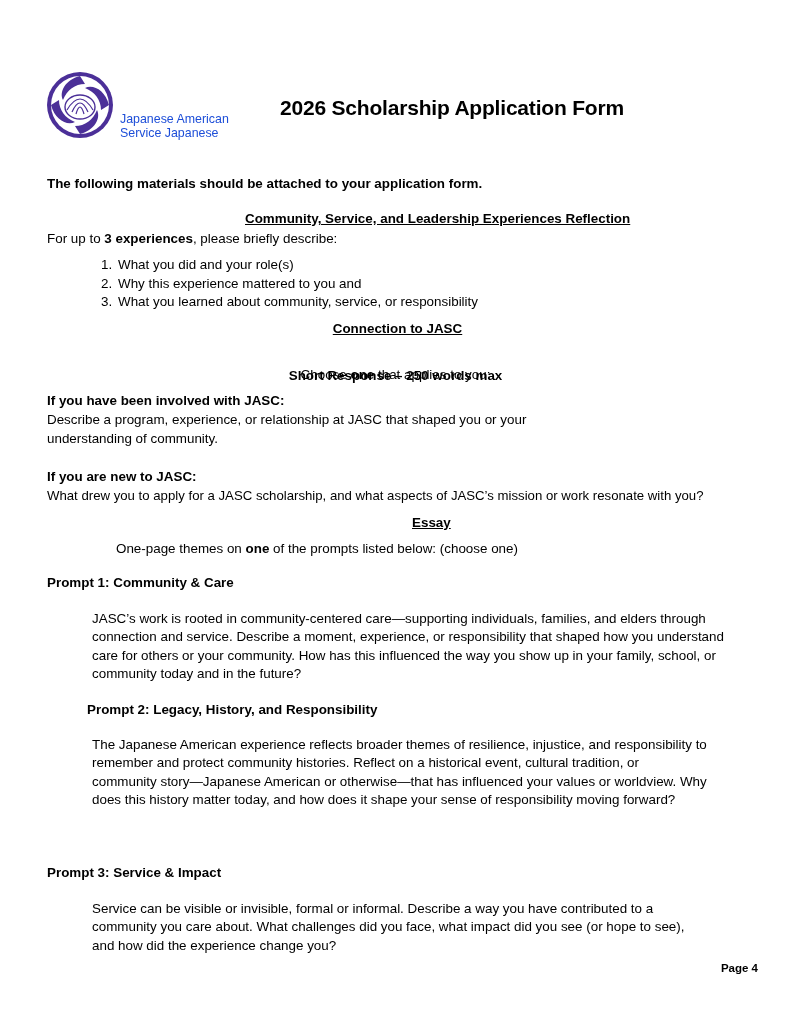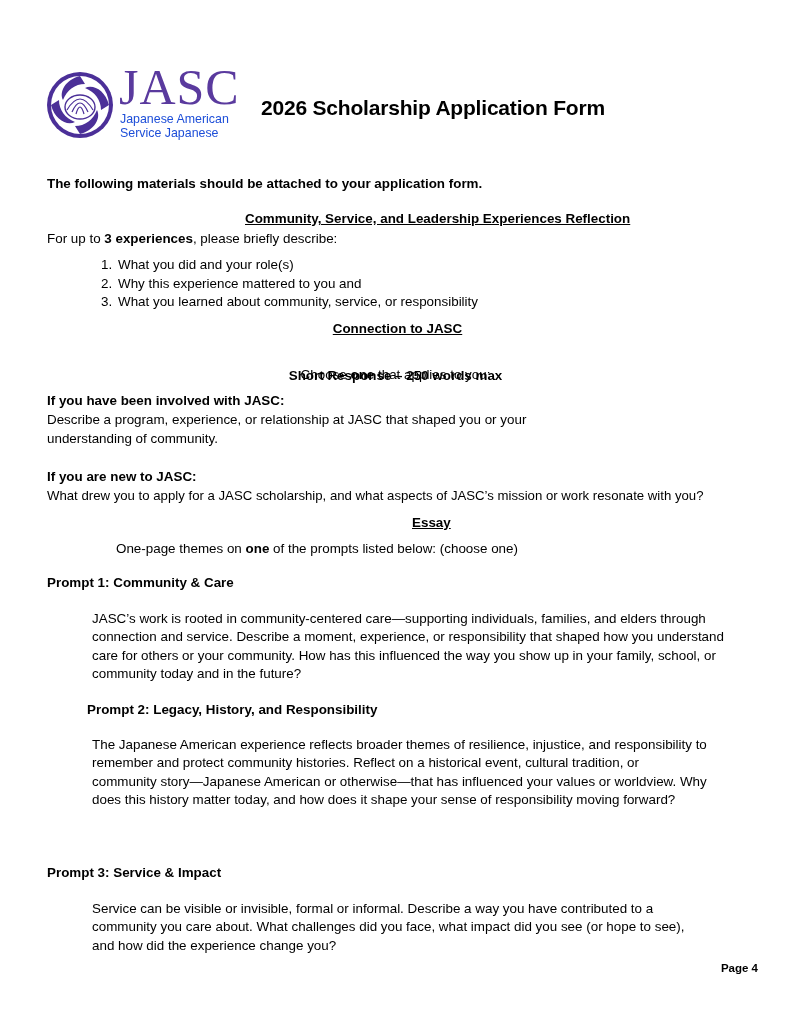--- a/index.html
+++ b/index.html
@@ -5,21 +5,21 @@
     html, body { margin: 0; padding: 0; background: #ffffff; }
     body {
       width: 791px; height: 1024px; position: relative; overflow: hidden;
       font-family: "Liberation Sans", sans-serif; color: #000; font-size: 13.4px;
     }
     .logo { position: absolute; left: 45px; top: 68px; width: 190px; height: 78px; }
     .logo-emblem { position: absolute; left: 0; top: 2px; width: 70px; height: 70px; }
     .logo-word { position: absolute; left: 74px; top: -6px; font-family: "Liberation Serif", serif;
       font-size: 50px; color: #5a3a9e; letter-spacing: 1px; line-height: 1; }
     .logo-sub { position: absolute; left: 75px; top: 44px; font-size: 12.4px; color: #1d4ed8; line-height: 14px; }
-    .title { position: absolute; left: 261px; top: 96px; font-size: 21px; font-weight: bold; letter-spacing: -0.2px; }
+    .title { position: absolute; left: 280px; top: 96px; font-size: 21px; font-weight: bold; letter-spacing: -0.2px; }
     .abs { position: absolute; white-space: nowrap; }
     .b { font-weight: bold; }
     .u { text-decoration: underline; }
     .center { left: 0; width: 791px; text-align: center; }
     .para { position: absolute; left: 92px; width: 660px; line-height: 18.3px; }
     ol.list { position: absolute; left: 92px; top: 256px; margin: 0; padding: 0 0 0 24px; line-height: 18.5px; }
     ol.list li { padding-left: 2px; }
     .page-num { position: absolute; right: 33px; top: 962px; font-size: 11.5px; font-weight: bold; }
   </style>
 </head>
@@ -31,21 +31,20 @@
     <circle cx="35" cy="35" r="29" fill="#ffffff"></circle>
     <path d="M35 6 C20 10 14 22 18 30 C22 20 30 14 40 14 Z" fill="#4b2f98"></path>
     <path d="M64 35 C60 20 48 14 40 18 C50 22 56 30 56 40 Z" fill="#4b2f98"></path>
     <path d="M35 64 C50 60 56 48 52 40 C48 50 40 56 30 56 Z" fill="#4b2f98"></path>
     <path d="M6 35 C10 50 22 56 30 52 C20 48 14 40 14 30 Z" fill="#4b2f98"></path>
     <ellipse cx="35" cy="37" rx="15" ry="12" fill="#ffffff" stroke="#4b2f98" stroke-width="1.4"></ellipse>
     <path d="M22 40 Q35 18 48 40" fill="none" stroke="#4b2f98" stroke-width="1.2"></path>
     <path d="M27 42 Q35 24 43 42" fill="none" stroke="#4b2f98" stroke-width="1.2"></path>
     <path d="M31 44 Q35 30 39 44" fill="none" stroke="#4b2f98" stroke-width="1.2"></path>
   </svg>
-  <div class="logo-word">JASC</div>
   <div class="logo-sub">
     <div>Japanese American</div>
     <div>Service Japanese</div>
   </div>
 </div>
 
 <div class="title">2026 Scholarship Application Form</div>
 
 <div class="abs b" style="left:47px; top:176px;">The following materials should be attached to your application form.</div>
 

